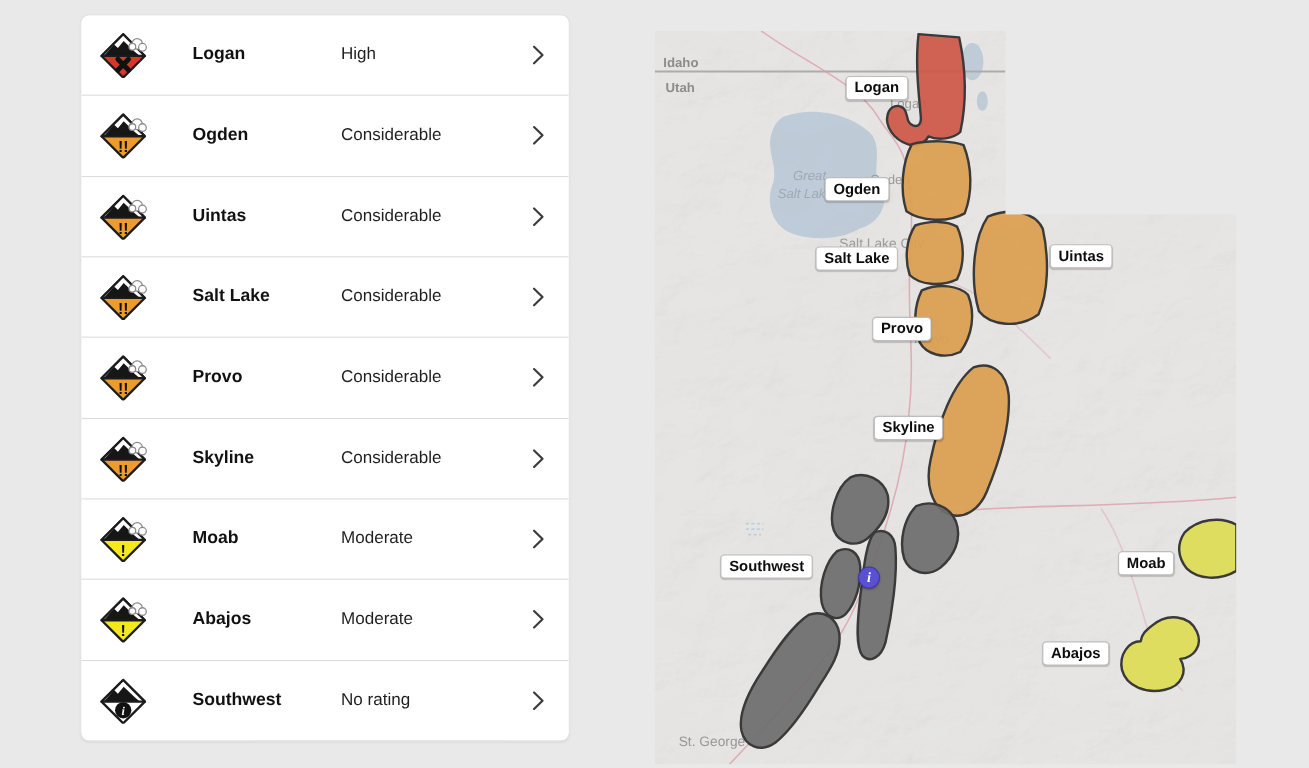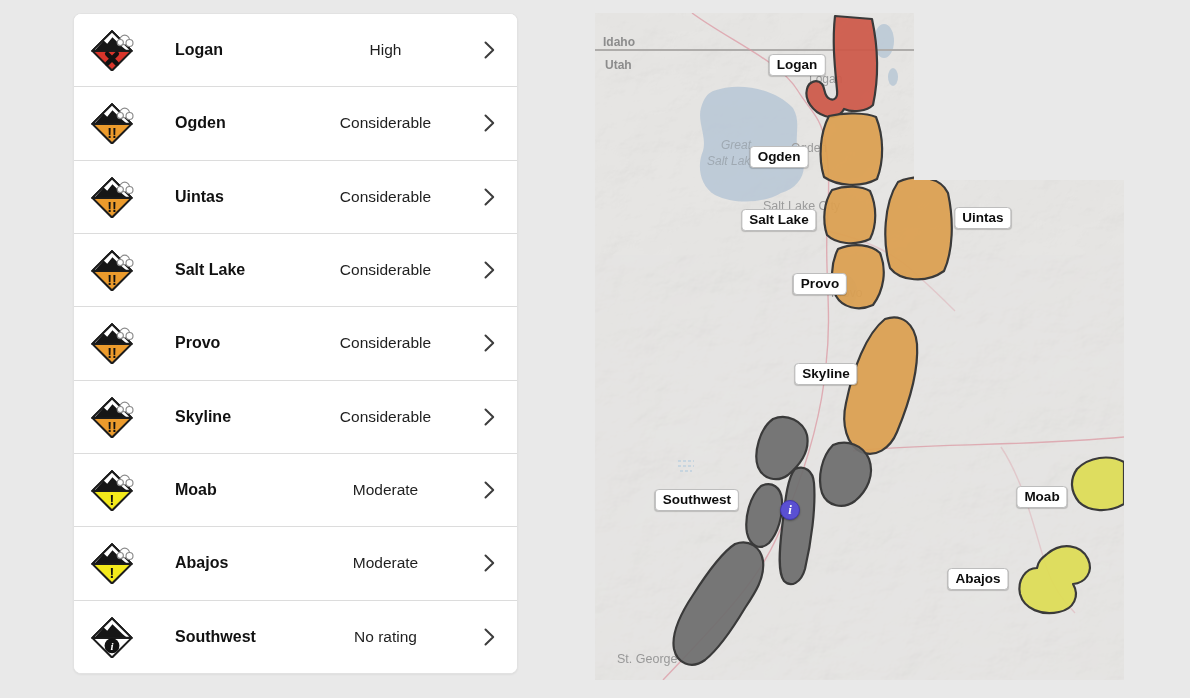--- a/index.html
+++ b/index.html
@@ -28,25 +28,25 @@
     display:grid;
     grid-template-columns:101px 135px 1fr 56px;
     align-items:center;
     border-top:1px solid #dcdcdc;
     cursor:pointer;
     background:#fff;
   }
   .row:first-child{border-top:none;}
   .row .dicon{margin-left:15px;width:46px;height:42px;display:block;}
   .row .rname{font-size:16px;font-weight:700;color:#111;}
-  .row .rrating{font-size:15.5px;font-weight:400;color:#1f1f1f;text-align:center;}
+  .row .rrating{font-size:15.5px;font-weight:400;color:#1f1f1f;}
   .row .chev{justify-self:center;display:block;width:11px;height:18px;}
 
   
-  .mapwrap{position:absolute;left:595px;top:13px;width:529px;height:667px;}
+  .mapwrap{position:absolute;left:595px;top:28px;width:529px;height:667px;}
   .mapwrap svg.basemap{position:absolute;left:0;top:0;display:block;}
   .map-label{
     position:absolute;transform:translate(-50%,-50%);
     background:#ffffff;border:1px solid #bdbdbd;border-radius:4px;
     padding:1px 7px 2px;
     font-size:13.5px;font-weight:700;color:#0d0d0d;
     white-space:nowrap;line-height:17px;
     box-shadow:0 1px 1px rgba(0,0,0,.18);
     cursor:pointer;
   }

